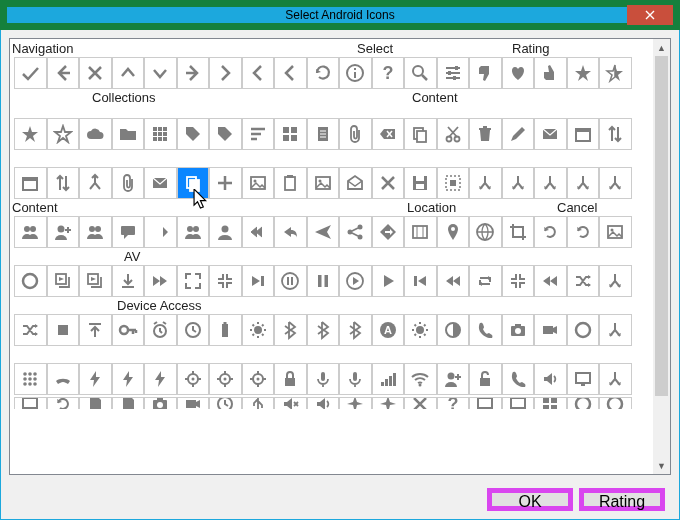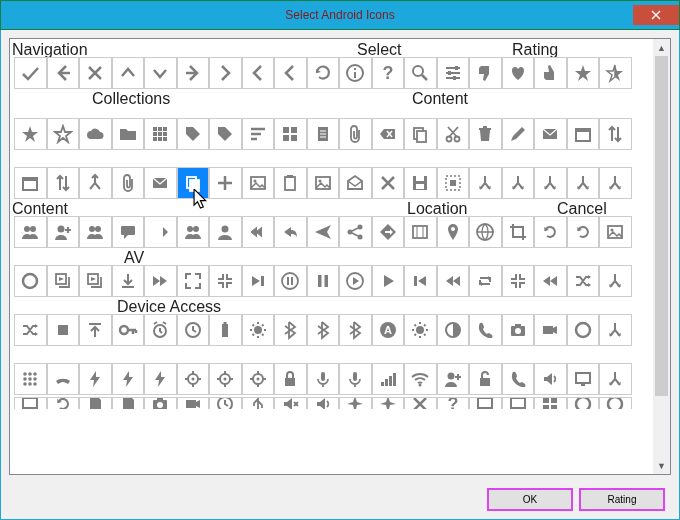--- a/index.html
+++ b/index.html
@@ -1,36 +1,36 @@
 <!DOCTYPE html>
 <html><head>
 <meta charset="utf-8">
 <style>
 * { box-sizing: border-box; margin: 0; padding: 0; }
 body { font-family: "Segoe UI", Tahoma, sans-serif; font-size: 12px; background: #fff; width: 680px; height: 520px; overflow: hidden; }
-.titlebar { background: #1ca8dd; height: 30px; display: flex; align-items: center; color: #7f1d1d; position: relative; border: 1px solid #15803d;}
+.titlebar { background: #1ca8dd; height: 30px; display: flex; align-items: center; color: #000000; position: relative; border: 7px solid #15803d;}
 .titlebar .title { position: absolute; left: 50%; transform: translateX(-50%); font-size: 12px; }
 .close-btn { margin-left: auto; width: 46px; height: 20px; background: #c94f3c; color: #fff; display: flex; align-items: center; justify-content: center; font-size: 12px; margin-top:0; margin-right:0;}
 .client { background: #f0f0f0; height: 490px; border: 1px solid #1ca8dd; border-top:none; display:flex; flex-direction:column;}
 .scroll-area { flex:1; margin:8px 8px 4px 8px; background:#fff; border:1px solid #828790; position:relative; overflow:hidden;}
 .scrollcontent { position:absolute; left:0; top:0; right:17px; bottom:0; overflow:hidden; padding:2px 2px;}
 .scrollbar-v { position:absolute; right:0; top:0; bottom:0; width:17px; background:#f0f0f0;}
 .scrollbar-v .arrow { height:17px; background:#f0f0f0; display:flex; align-items:center; justify-content:center; color:#606060; font-size:9px;}
 .scrollbar-v .track { position:absolute; top:17px; bottom:17px; left:0; right:0;}
 .scrollbar-v .thumb { position:absolute; left:2px; right:2px; top:0; height:340px; background:#cdcdcd;}
 .scrollbar-v .arrow.down { position:absolute; bottom:0; left:0; right:0;}
 .section-labels { display:flex; padding:0 2px; color:#222; }
-.section-labels span { font-size:16px; }
+.section-labels span { font-size:13px; }
 .icon-row { display:flex; padding:1px 2px;}
 .icon-cell { width:32.5px; height:32px; border:1px solid #ccc; margin:0; display:flex; align-items:center; justify-content:center; color:#7e7e7e; background:#fff; flex-shrink:0; position:relative;}
 .icon-cell.selected { background:#0b86ff; color:#fff; }
 .icon-cell svg { width:20px; height:20px; }
 .cursor-ptr { position:absolute; left:183px; top:150px; width:16px; height:22px; pointer-events:none; z-index:99;}
 .button-bar { height:40px; display:flex; align-items:center; justify-content:flex-end; padding-right:14px; gap:6px; }
-.button-bar button { width:86px; height:23px; background:#e1e1e1; border:2px solid #d946ef; font-family:inherit; font-size:10px;}
+.button-bar button { width:86px; height:23px; background:#e1e1e1; border:5px solid #d946ef; font-family:inherit; font-size:16px;}
 </style>
 </head>
 <body>
 
 <div class="titlebar">
   <span class="title">Select Android Icons</span>
   <div class="close-btn">
     <svg width="10" height="10" viewBox="0 0 10 10">
         <path d="M1 1 L9 9 M9 1 L1 9" stroke="#fff" stroke-width="1.4"></path>
       </svg>

